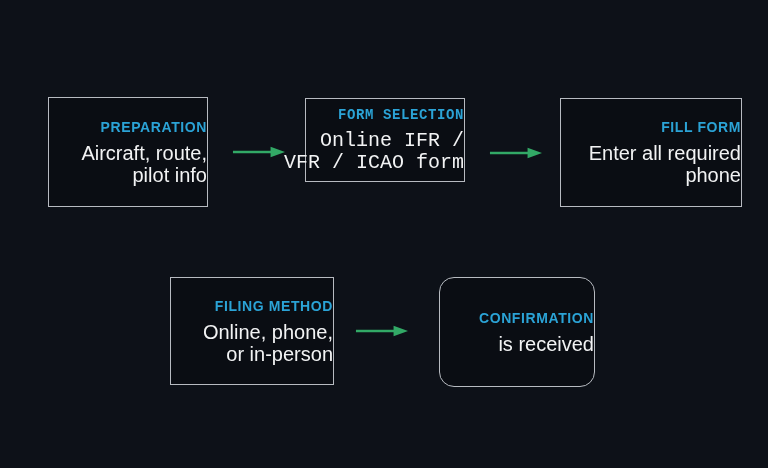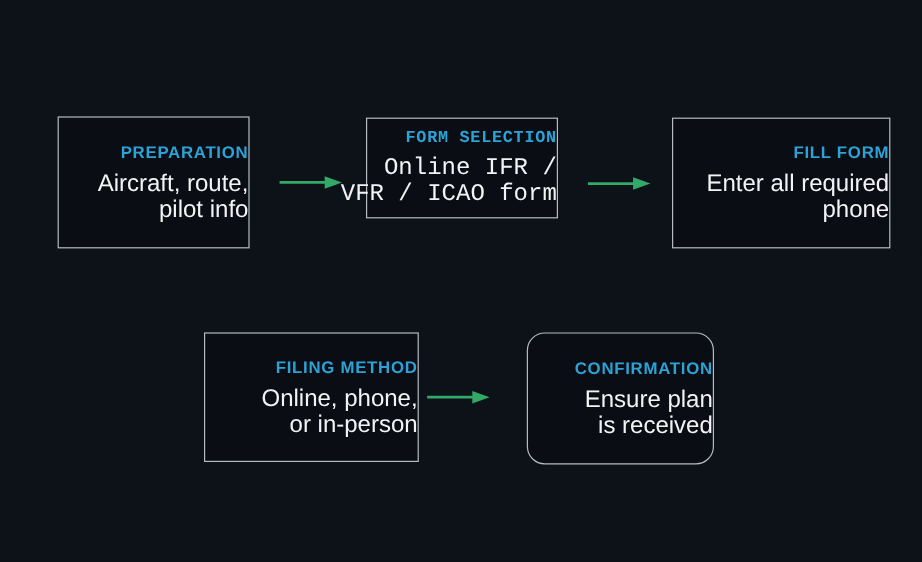--- a/index.html
+++ b/index.html
@@ -49,21 +49,21 @@
   }
   .arrow {
     position: absolute;
     width: 54px; height: 14px;
     color: var(--arrow);
     display: block;
   }
   #s1 { left: 48px;  top: 97px;  width: 160px; height: 110px; }
   #s2 { left: 305px; top: 98px;  width: 160px; height: 84px; font-family: Liberation Mono, monospace; }
   #s3 { left: 560px; top: 98px;  width: 182px; height: 109px; }
-  #s4 { left: 170px; top: 277px; width: 179px; height: 108px; }
+  #s4 { left: 170px; top: 277px; width: 164px; height: 108px; }
   #s5 { left: 439px; top: 277px; width: 156px; height: 110px; border-radius: 15px; }
   #a1 { left: 232px; top: 145px; }
   #a2 { left: 489px; top: 146px; }
   #a3 { left: 355px; top: 324px; }
 </style>
 </head>
 <body>
 
 <div class="canvas">
 
@@ -101,17 +101,16 @@
     <div class="line">or in-person</div>
   </div>
 
   <svg class="arrow" id="a3" viewBox="0 0 56 14" aria-hidden="true">
     <line x1="1" y1="7" x2="42" y2="7" stroke="currentColor" stroke-width="2.4"></line>
     <polygon points="40,1.6 55,7 40,12.4" fill="currentColor"></polygon>
   </svg>
 
   <div class="step" id="s5">
     <div class="title">CONFIRMATION</div>
-    <div class="line">Ensure plan</div>
     <div class="line">is received</div>
   </div>
 
 </div>
 
 </body></html>

